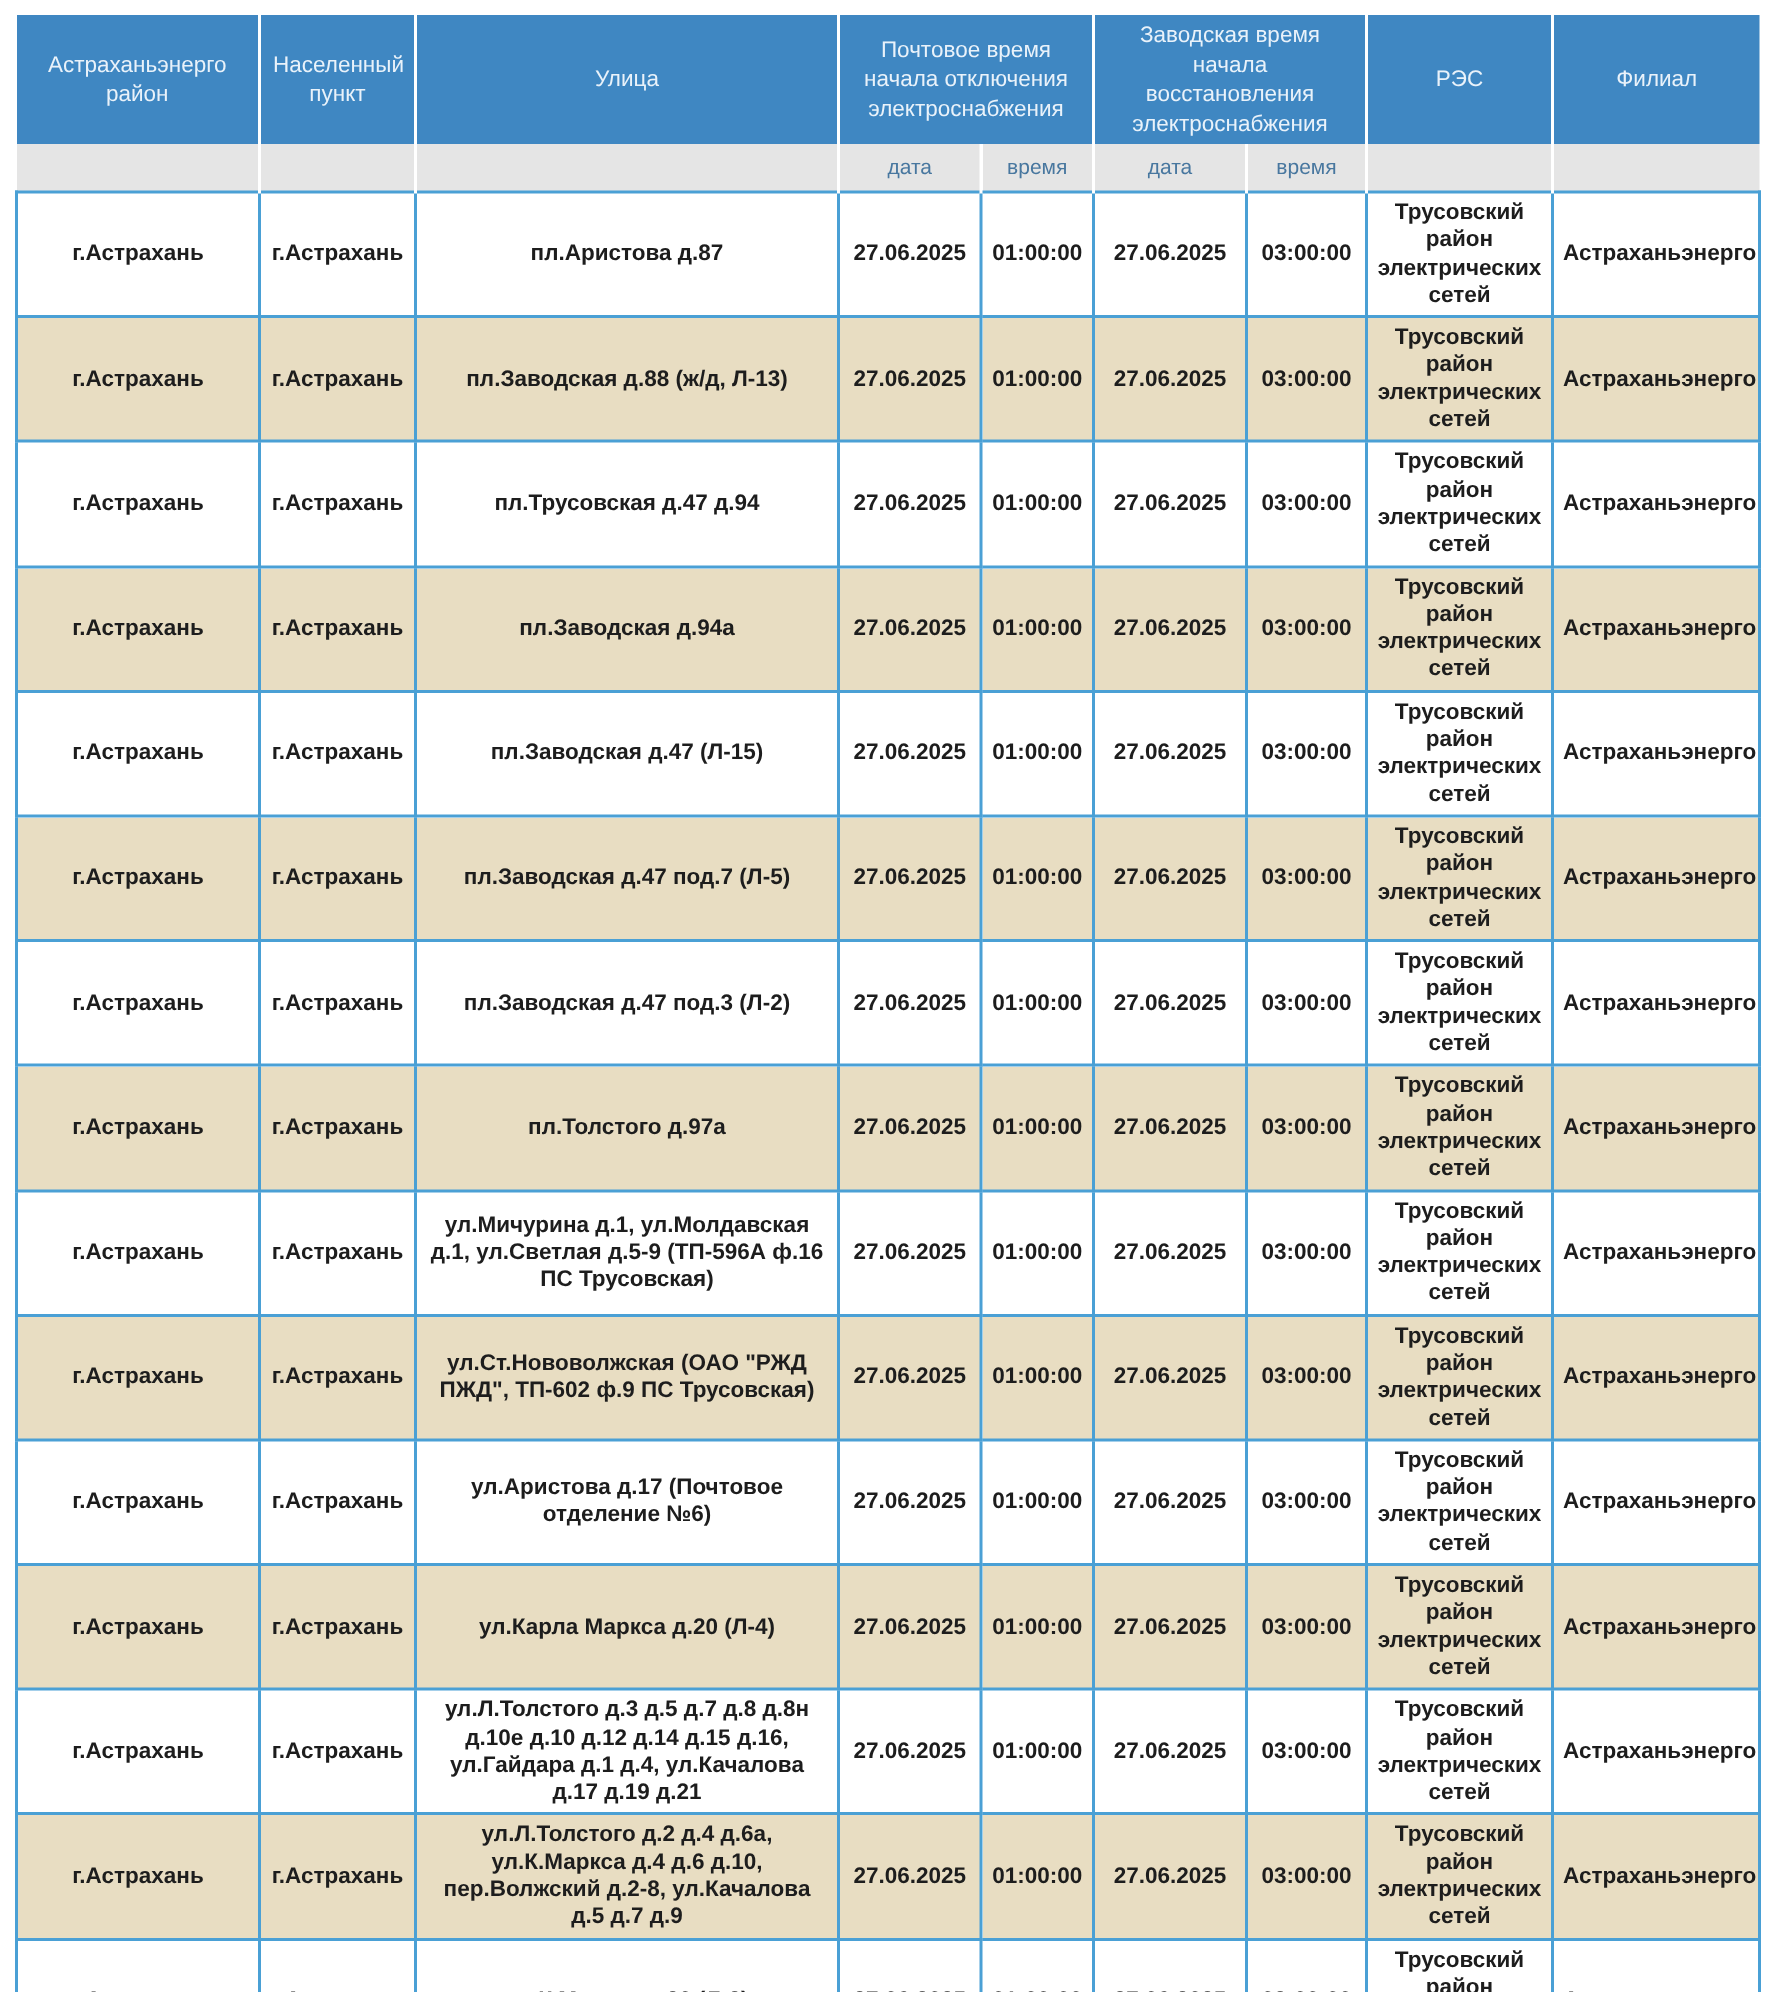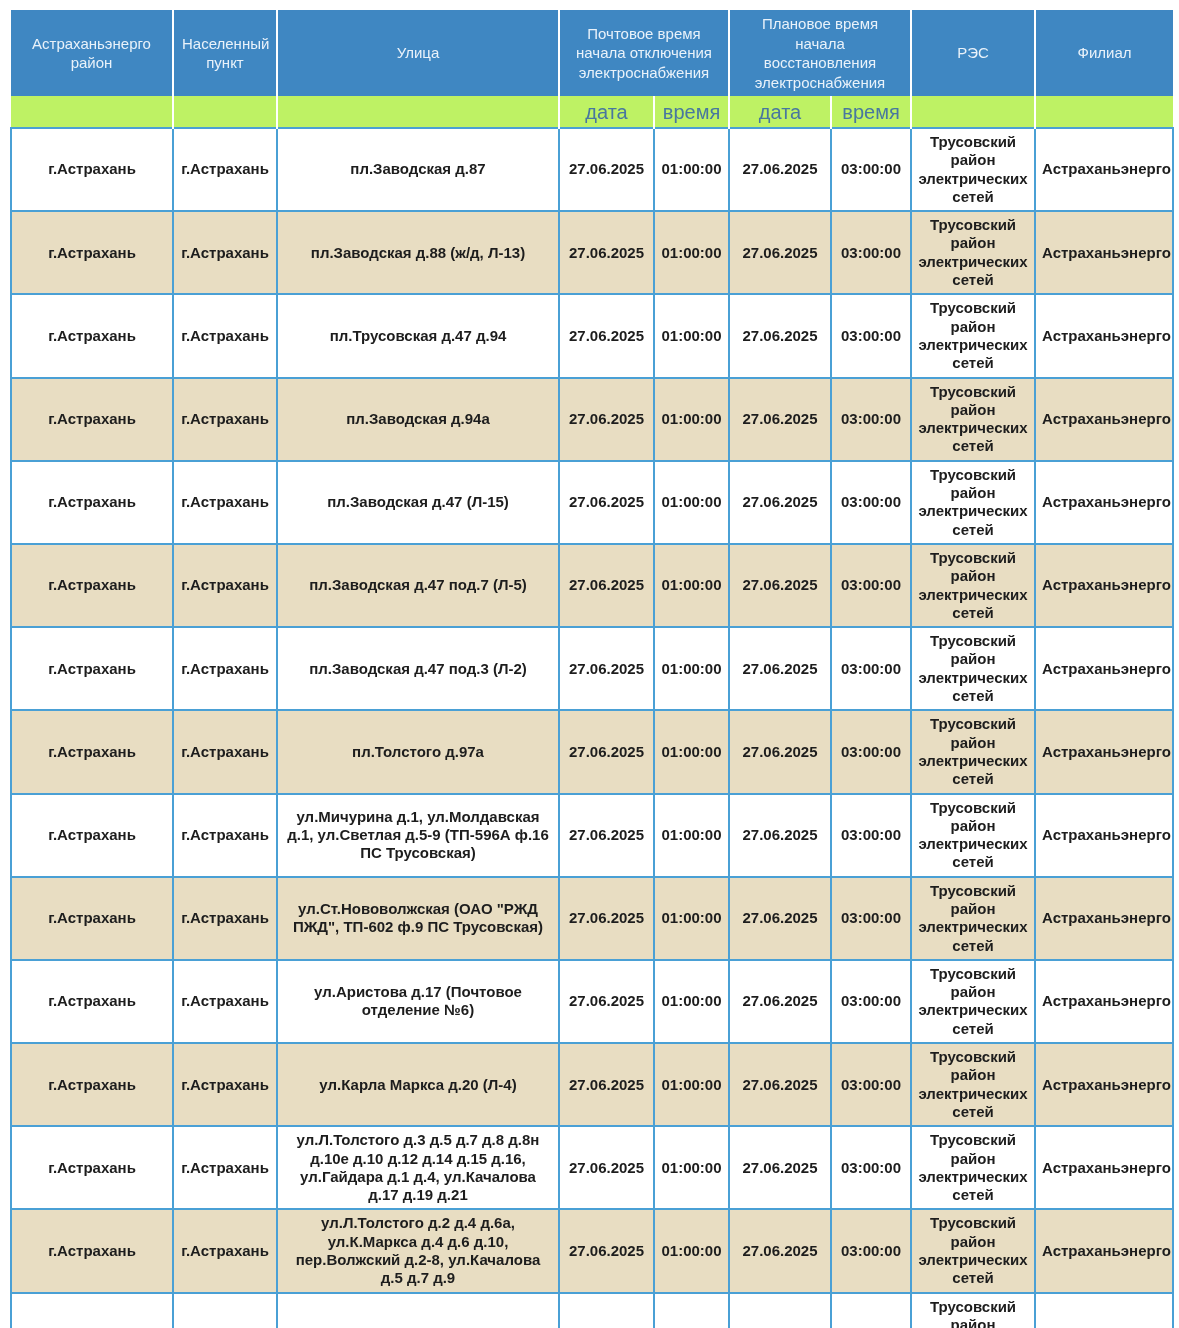--- a/index.html
+++ b/index.html
@@ -33,23 +33,23 @@
     border-right: 2px solid #ffffff;
     border-top: none;
     border-bottom: none;
     overflow: hidden;
   }
   thead th:first-child { border-left: none; }
   thead th:last-child  { border-right: none; margin-left: 19px; }
   tr.head-main { height: 83px; }
   tr.head-sub  { height: 32px; }
   tr.head-sub th {
-    background: #bef264;
+    background: #e5e5e5;
     color: #48779f;
-    font-size: 20px;
+    font-size: 14px;
     padding: 2px 6px;
   }
   
   tbody tr { height: 80px; }
   tbody tr:nth-child(odd)  { background: #ffffff; }
   tbody tr:nth-child(even) { background: #e8ddc2; }
   tbody td {
     border: 2px solid #4aa0d5;
     text-align: center;
     vertical-align: middle;
@@ -76,41 +76,41 @@
       <col style="width:80px">
       <col style="width:124px">
       <col style="width:138px">
     </colgroup>
     <thead>
       <tr class="head-main">
         <th>Астраханьэнерго район</th>
         <th>Населенный пункт</th>
         <th>Улица</th>
         <th colspan="2">Почтовое время начала отключения электроснабжения</th>
-        <th colspan="2">Плановое время начала восстановления электроснабжения</th>
+        <th colspan="2">Заводская время начала восстановления электроснабжения</th>
         <th>РЭС</th>
         <th>Филиал</th>
       </tr>
       <tr class="head-sub">
         <th></th>
         <th></th>
         <th></th>
         <th>дата</th>
         <th>время</th>
         <th>дата</th>
         <th>время</th>
         <th></th>
         <th></th>
       </tr>
     </thead>
     <tbody>
   <tr>
     <td>г.Астрахань</td>
     <td>г.Астрахань</td>
-    <td>пл.Заводская д.87</td>
+    <td>пл.Аристова д.87</td>
     <td>27.06.2025</td>
     <td>01:00:00</td>
     <td>27.06.2025</td>
     <td>03:00:00</td>
     <td>Трусовский район электрических сетей</td>
     <td>Астраханьэнерго</td>
   </tr>
 
   <tr>
     <td>г.Астрахань</td>

